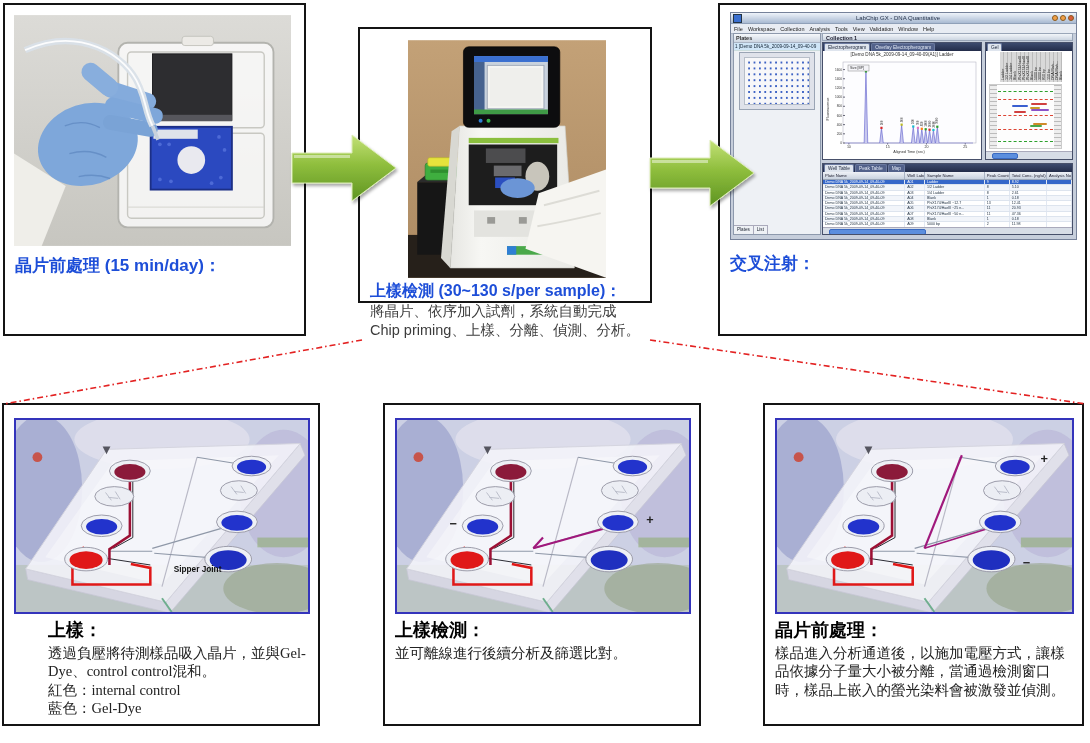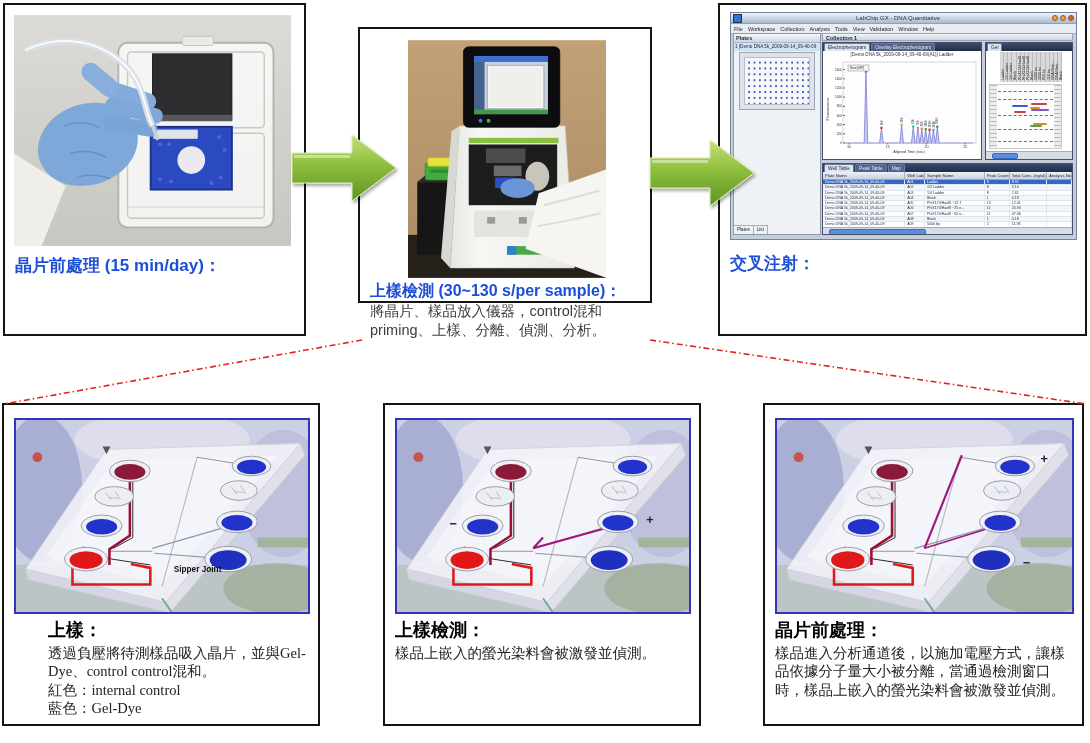--- a/index.html
+++ b/index.html
@@ -185,21 +185,21 @@
           <rect x="168" y="268" width="12" height="10" fill="#9a9a96"></rect>
         <rect x="150" y="312" width="78" height="13" fill="#4aa84a"></rect>
         <rect x="150" y="312" width="14" height="13" fill="#2f7fd4"></rect>
       </g>
 
       <polygon points="198,232 300,196 300,360 178,316" fill="#f6f5f1"></polygon>
       <path d="M206,250 q40,-10 84,-22 M196,282 q46,-8 96,-20" stroke="#dddcd6" stroke-width="3" fill="none"></path>
     </svg>
     <div class="cap" style="top:252px;">
       <div class="cap-title" style="font-size:16px;">上樣檢測 (30~130 s/per sample)：</div>
-      <div class="cap-body" style="font-size:14.5px;">將晶片、樣品放入儀器，control混和 priming、上樣、分離、偵測、分析。</div>
+      <div class="cap-body" style="font-size:14.5px;">將晶片、依序加入試劑，系統自動完成Chip priming、上樣、分離、偵測、分析。</div>
     </div>
   </div>
 
   <div class="panel" style="left:718px;top:3px;width:369px;height:333px;">
     <div class="sw" style="left:10px;top:7px;width:347px;height:228px;">
       <div class="sw-title">
         <div style="width:7px;height:7px;background:#3a6fd0;margin:0 2px;border:1px solid #234;"></div>
         <div class="t">LabChip GX - DNA Quantitative</div>
         <div class="sw-btn" style="background:#f0a048;"></div>
         <div class="sw-btn" style="background:#f0a048;"></div>
@@ -707,21 +707,21 @@
         <text x="162" y="155" font-size="8.5" font-weight="bold" fill="#111" font-family="Liberation Sans,sans-serif"></text>
       </g>
       <text class="v-b" x="54" y="110" font-size="13" font-weight="bold" fill="#222">−</text>
       <text class="v-b" x="256" y="106" font-size="13" font-weight="bold" fill="#222">+</text>
       <text class="v-c" x="268" y="44" font-size="13" font-weight="bold" fill="#222"></text>
       <text class="v-c" x="250" y="150" font-size="13" font-weight="bold" fill="#222"></text>
     </svg>
   </div>
     <div class="cap" style="top:215px;">
       <div class="cap2-title">上樣檢測：</div>
-      <div class="cap2-body">樣品上嵌入的螢光染料會被激發並偵測。</div>
+      <div class="cap2-body">並可離線進行後續分析及篩選比對。</div>
     </div>
   </div>
 
   <div class="panel" style="left:763px;top:403px;width:321px;height:323px;">
     <div class="chip-frame chip-c" id="chip2" style="left:10px;top:13px;width:299px;height:196px;">
     <svg width="100%" height="100%" viewBox="0 0 300 196" preserveAspectRatio="none">
       <rect width="300" height="196" fill="#ccd0e4"></rect>
       <ellipse cx="26" cy="70" rx="42" ry="75" fill="#8d94c4" opacity="0.55"></ellipse>
       <ellipse cx="275" cy="75" rx="45" ry="65" fill="#b4aed4" opacity="0.5"></ellipse>
       <rect y="148" width="300" height="48" fill="#b3bfb4" opacity="0.65"></rect>

